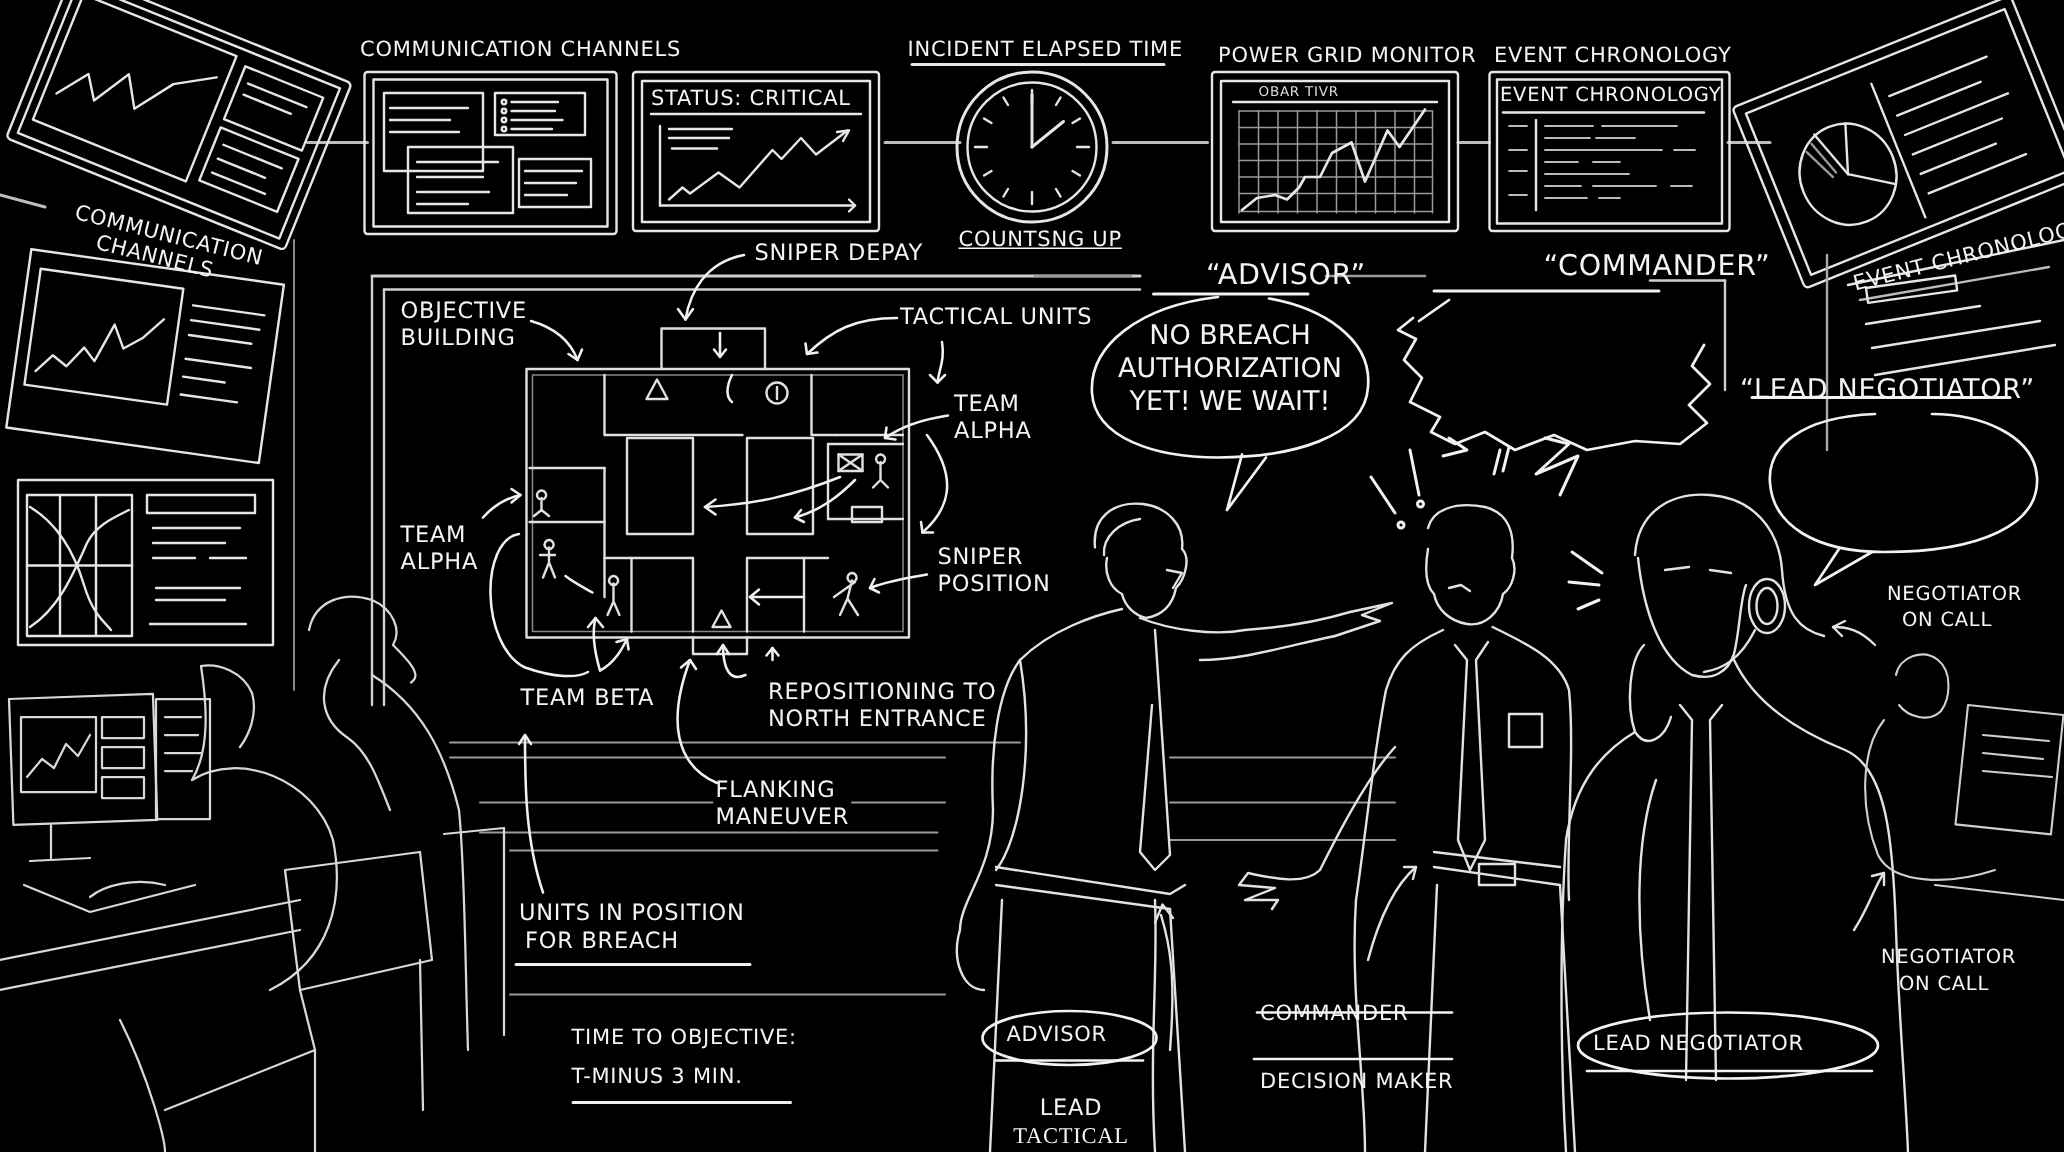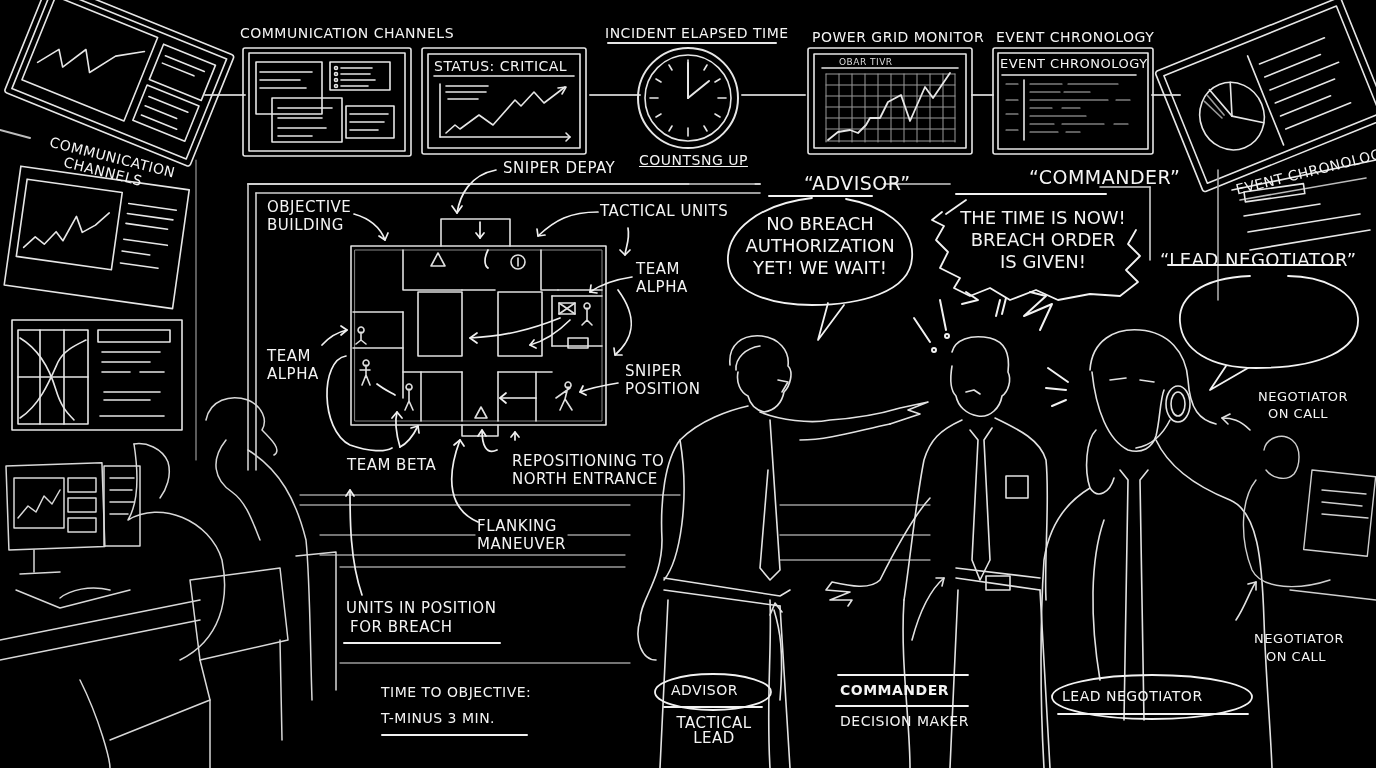--- a/index.html
+++ b/index.html
@@ -492,30 +492,25 @@
   <div class="lbl s17" style="left:381px;top:684px;">Time to Objective:</div>
   <div class="lbl s17" style="left:381px;top:710px;">T-Minus 3 Min.</div>
 
   <div class="lbl s19" style="left:766px;top:173px;margin-left:38px;">“Advisor”</div>
   <div class="bubble-text s18" style="left:740px;top:213px;width:160px;">
     <div>No Breach</div>
     <div>Authorization</div>
     <div>Yet! We Wait!</div>
   </div>
   <div class="lbl s17" style="left:671px;top:682px;">Advisor</div>
-  <div class="lbl s15 center" style="left:672px;top:715px;width:84px;">Tactical</div>
+  <div class="lbl s15 center" style="left:672px;top:750px;width:84px;font-family:Liberation Serif, serif;">Tactical</div>
   <div class="lbl s15 center" style="left:672px;top:730px;width:84px;">Lead</div>
 
   <div class="lbl s19" style="left:985px;top:167px;margin-left:44px;">“Commander”</div>
-  <div class="bubble-text s18" style="left:948px;top:207px;width:190px;">
-    <div>The Time Is Now!</div>
-    <div>Breach Order</div>
-    <div>Is Given!</div>
-  </div>
-  <div class="lbl s17" style="left:840px;top:682px;font-weight:bold;">Commander</div>
+  <div class="lbl s17" style="left:840px;top:668px;">Commander</div>
   <div class="lbl s14" style="left:840px;top:713px;">Decision Maker</div>
 
   <div class="lbl s18" style="left:1160px;top:250px;">“Lead Negotiator”</div>
   <div class="lbl s13" style="left:1258px;top:390px;">Negotiator</div>
   <div class="lbl s13" style="left:1268px;top:407px;">on Call</div>
   <div class="lbl s17" style="left:1062px;top:688px;">Lead Negotiator</div>
   <div class="lbl s13" style="left:1254px;top:632px;">Negotiator</div>
   <div class="lbl s13" style="left:1266px;top:650px;">on Call</div>
 
 </div>

